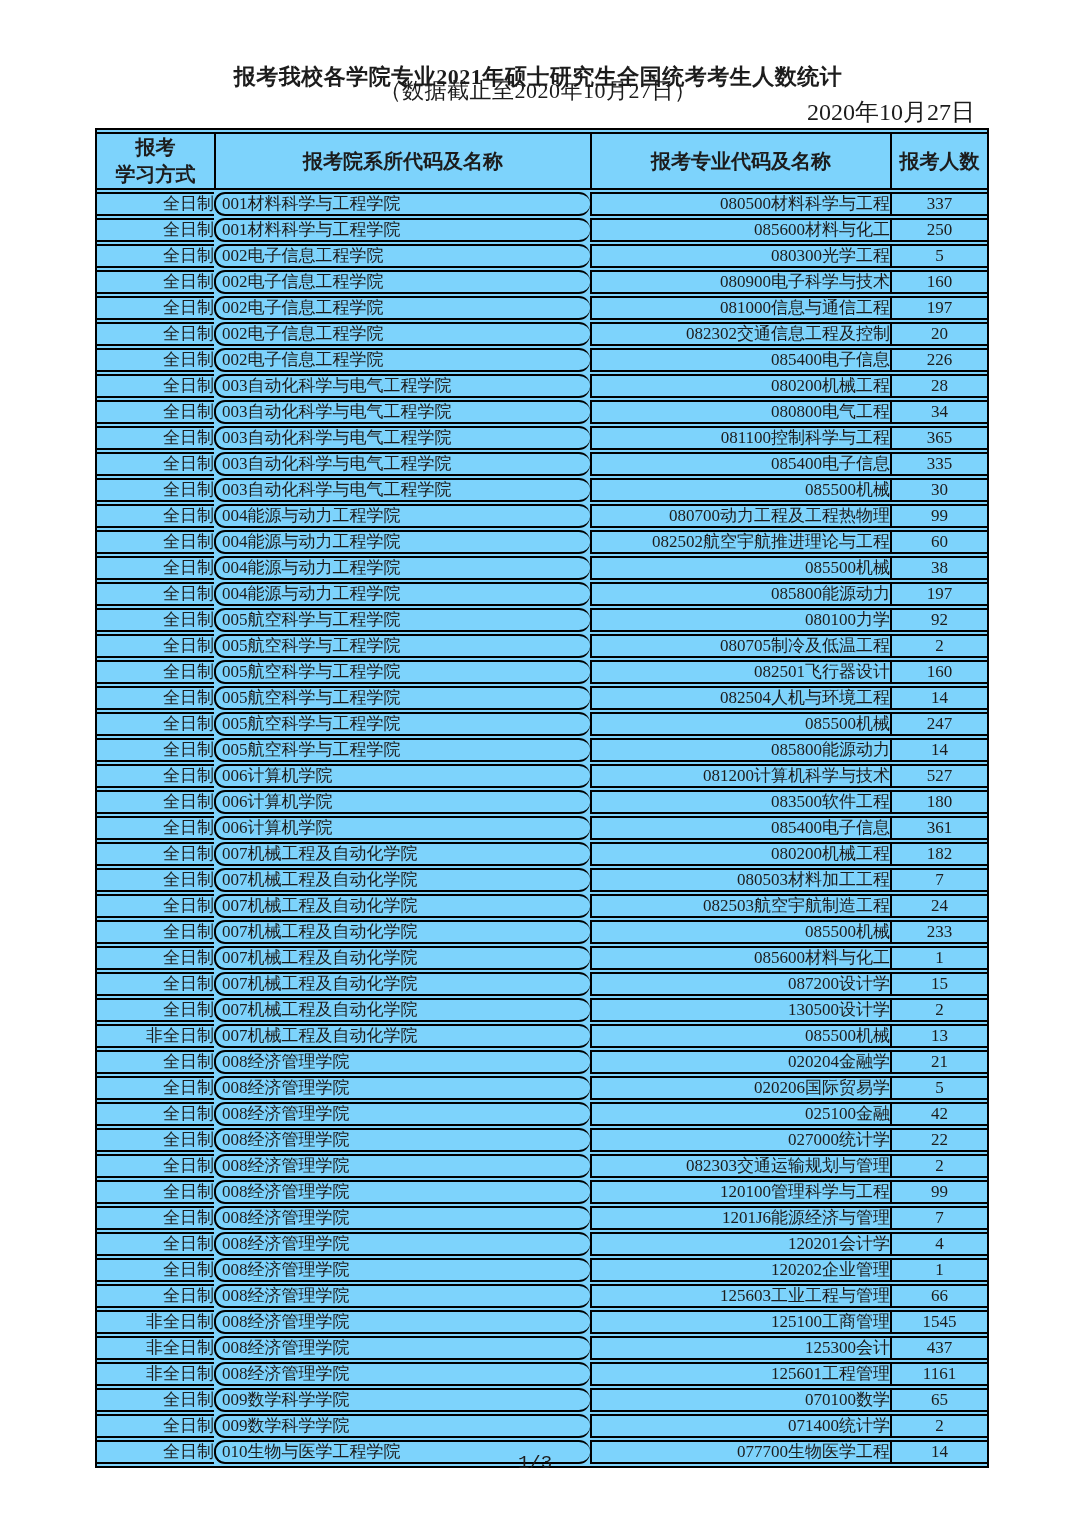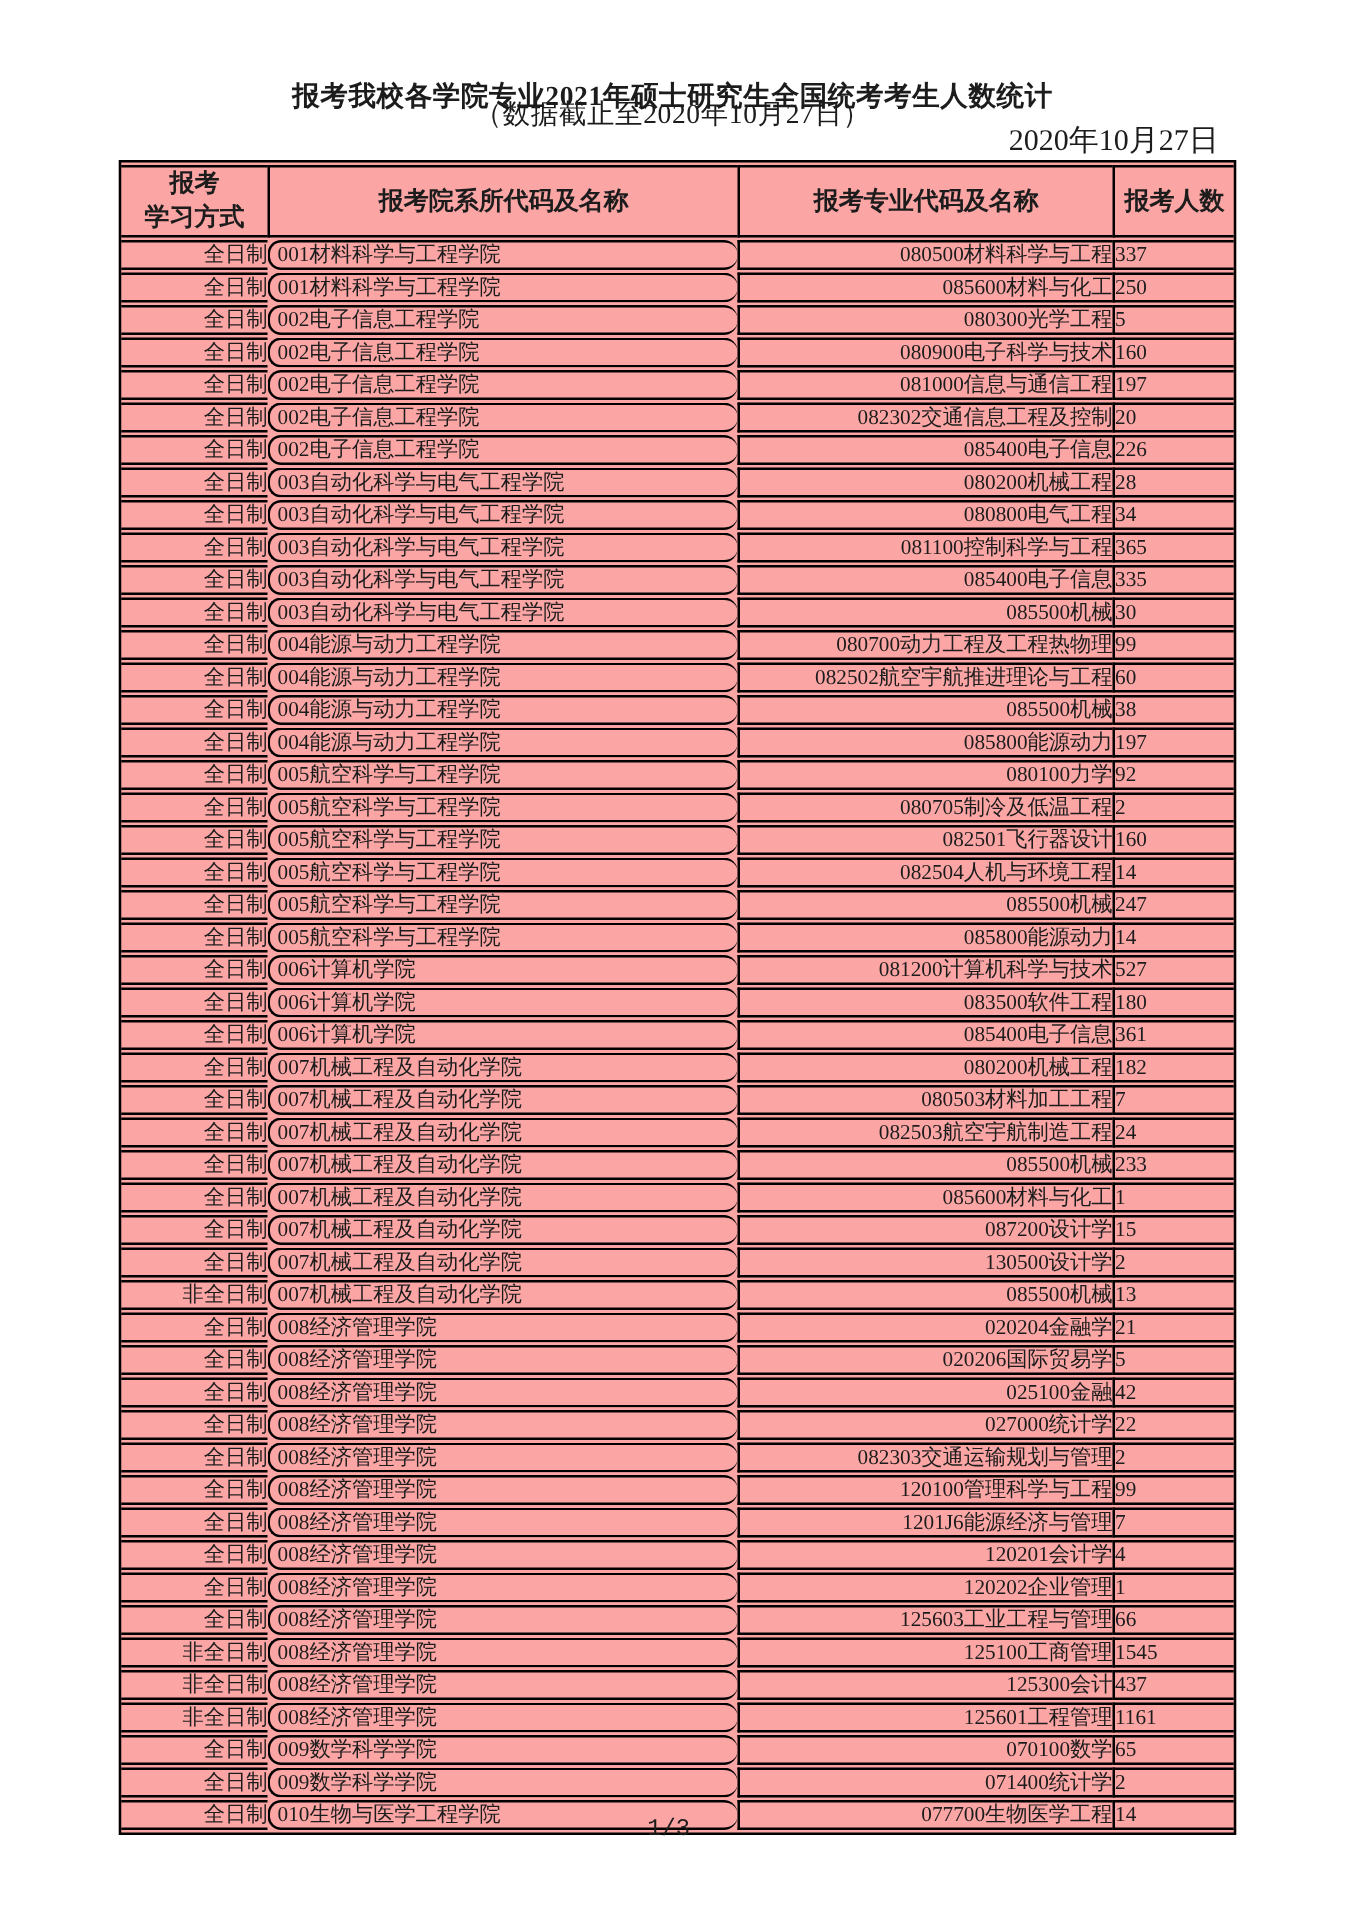--- a/index.html
+++ b/index.html
@@ -24,21 +24,21 @@
     position: absolute; top: 96px; right: 105px;
     font-size: 24px; font-weight: normal;
   }
   table.stats {
     position: absolute; left: 95px; top: 128px;
     width: 890px;
     table-layout: fixed;
     border-collapse: separate;
     border-spacing: 0 2px;
     border: 2px solid #000;
-    background: #fca5a5;
+    background: #7dd3fc;
   }
   col.c1 { width: 117px; }
   col.c2 { width: 376px; }
   col.c3 { width: 300px; }
   col.c4 { width: 97px; }
   th, td {
     border-top: 2px solid #000;
     border-bottom: 2px solid #000;
     overflow: hidden;
   }
@@ -55,21 +55,21 @@
   td {
     height: 23px;
     font-size: 17px;
     line-height: 20px;
     vertical-align: middle;
     white-space: nowrap;
   }
   td.c-mode  { text-align: right; }
   td.c-dept  { text-align: left; padding-left: 6px; border-radius: 11px; }
   td.c-major { text-align: right; padding-left: 6px; }
-  td.c-count { text-align: left; }
+  td.c-count { text-align: center; }
   .page-num {
     position: absolute; top: 1452px; left: 0; width: 1070px;
     text-align: center; font-size: 19px; font-family: Liberation Mono, monospace;
   }
 </style>
 </head>
 <body>
 
 <div>
   <div class="doc-title-1">报考我校各学院专业2021年硕士研究生全国统考考生人数统计</div>

